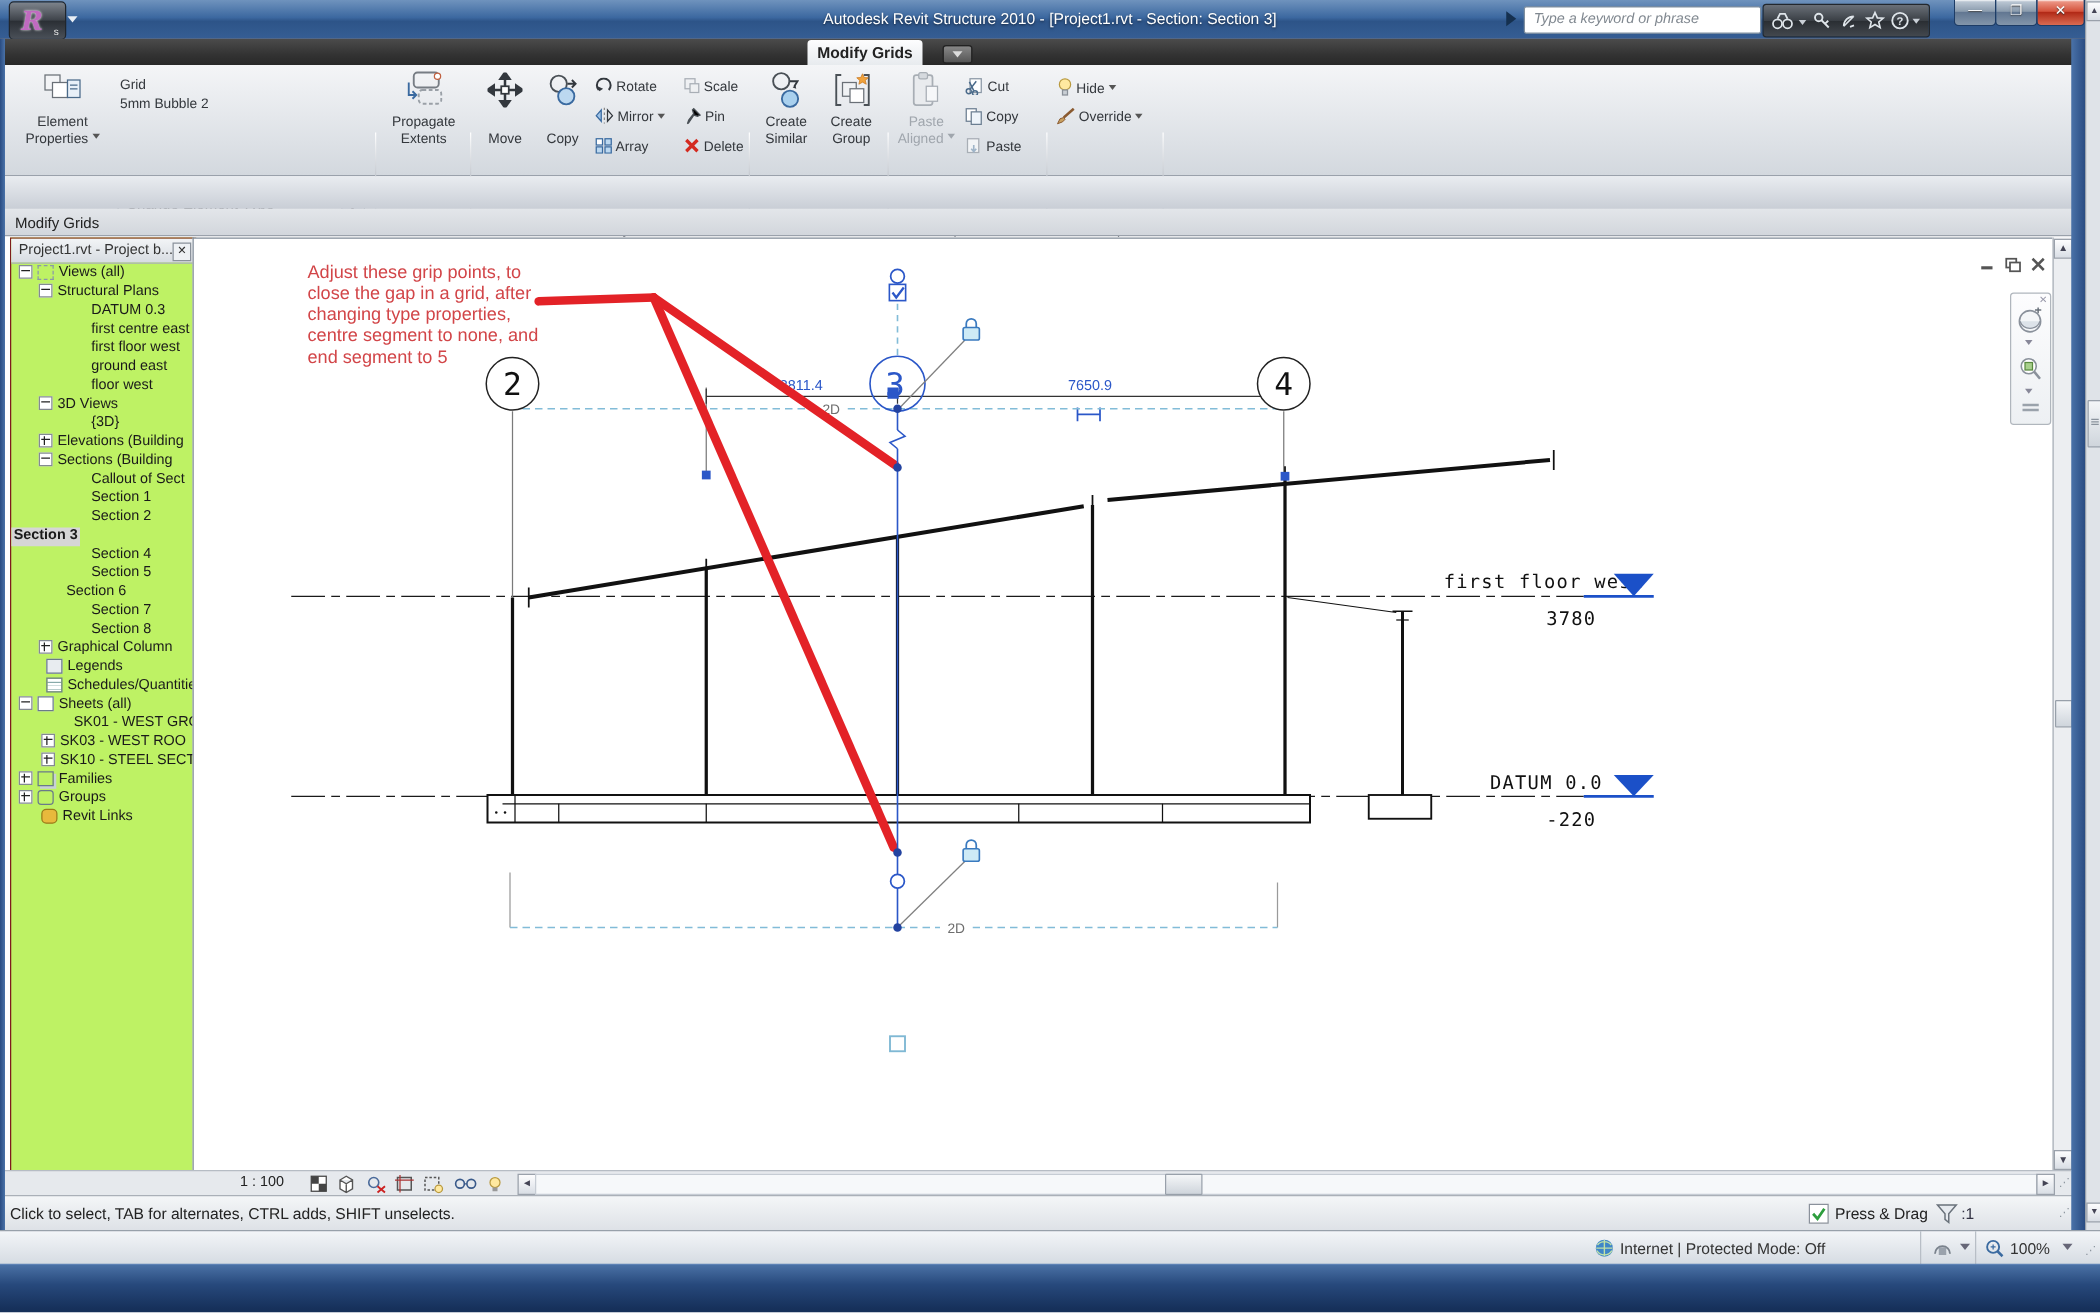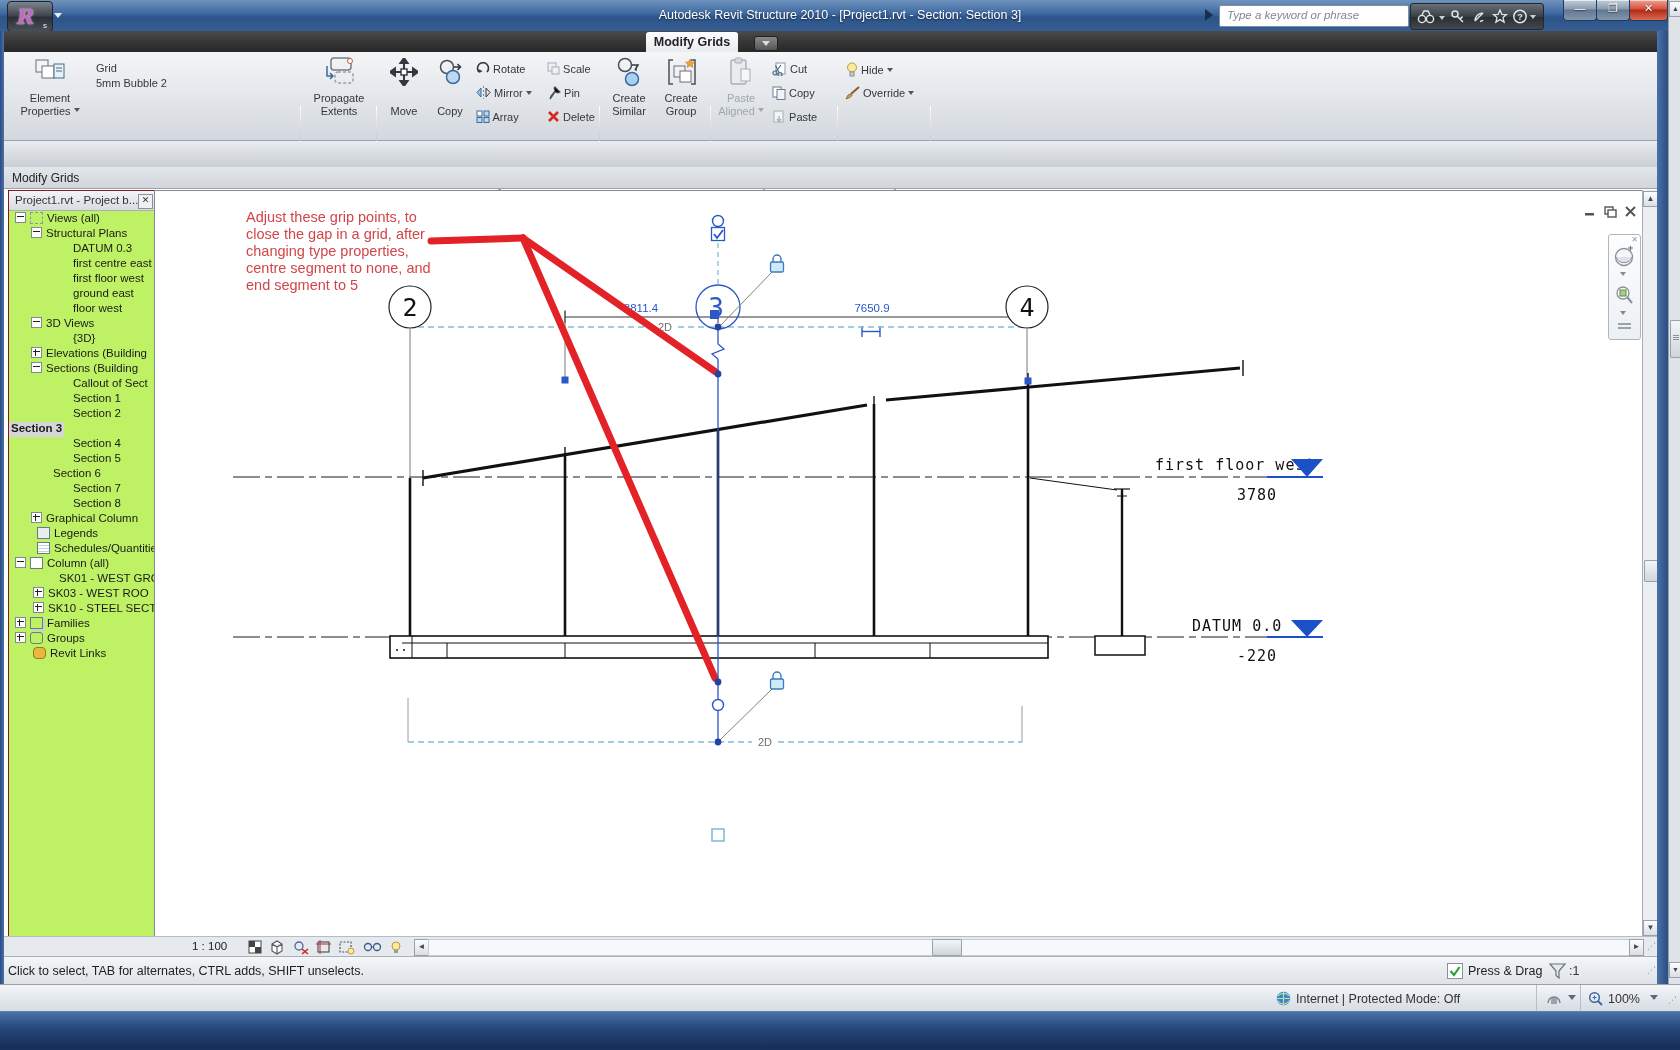--- a/index.html
+++ b/index.html
@@ -426,21 +426,21 @@
           <span class="ticon" style="background:#e8ecf0;border:1px solid #6a7a8a"></span>
           <span>Legends</span>
         </div>
       <div class="trow" style="padding-left:28px">
           <span class="ticon" style="background:repeating-linear-gradient(#fff,#fff 2px,#8aa 3px);border:1px solid #6a7a8a"></span>
           <span>Schedules/Quantitie</span>
         </div>
       <div class="trow" style="padding-left:6px">
           <span class="exp"></span>
           <span class="ticon" style="background:#fff;border:1px solid #6a7a8a"></span>
-          <span>Column (all)</span>
+          <span>Sheets (all)</span>
         </div>
       <div class="trow" style="padding-left:50px">
           <span>SK01 - WEST GROU</span>
         </div>
       <div class="trow" style="padding-left:24px">
           <span class="exp plus"></span>
           <span>SK03 - WEST ROO</span>
         </div>
       <div class="trow" style="padding-left:24px">
           <span class="exp plus"></span>

